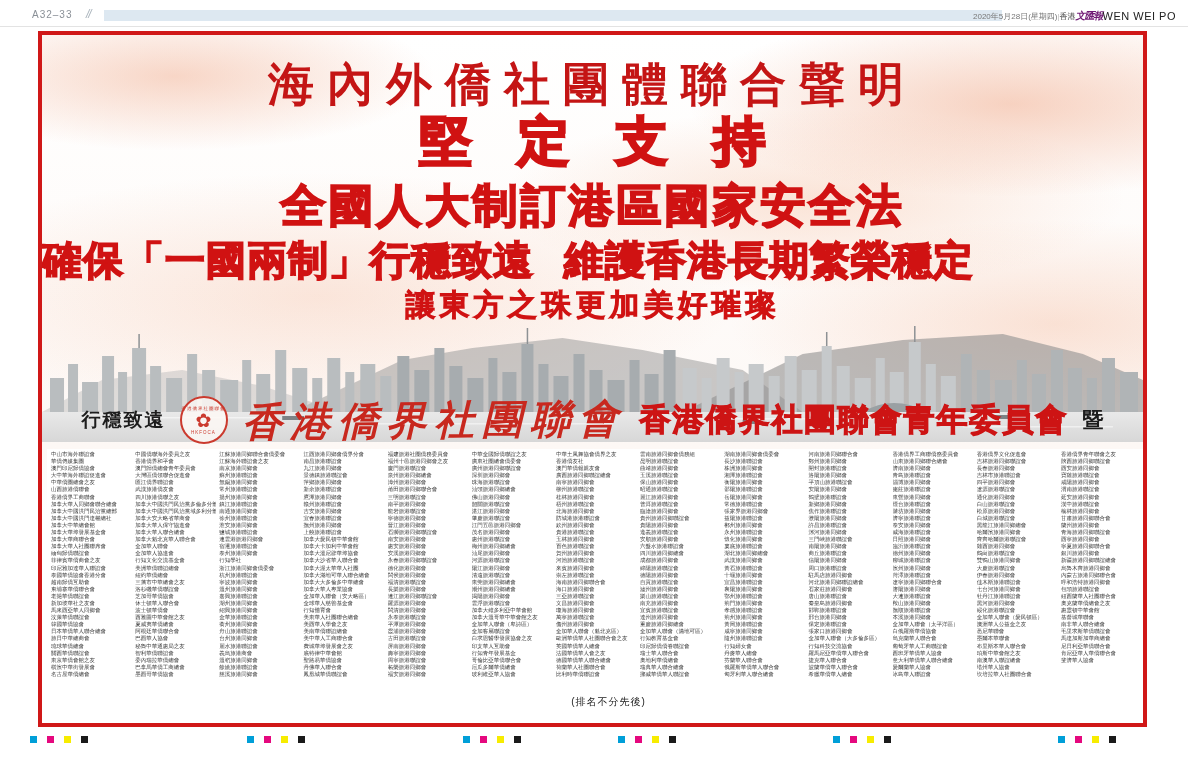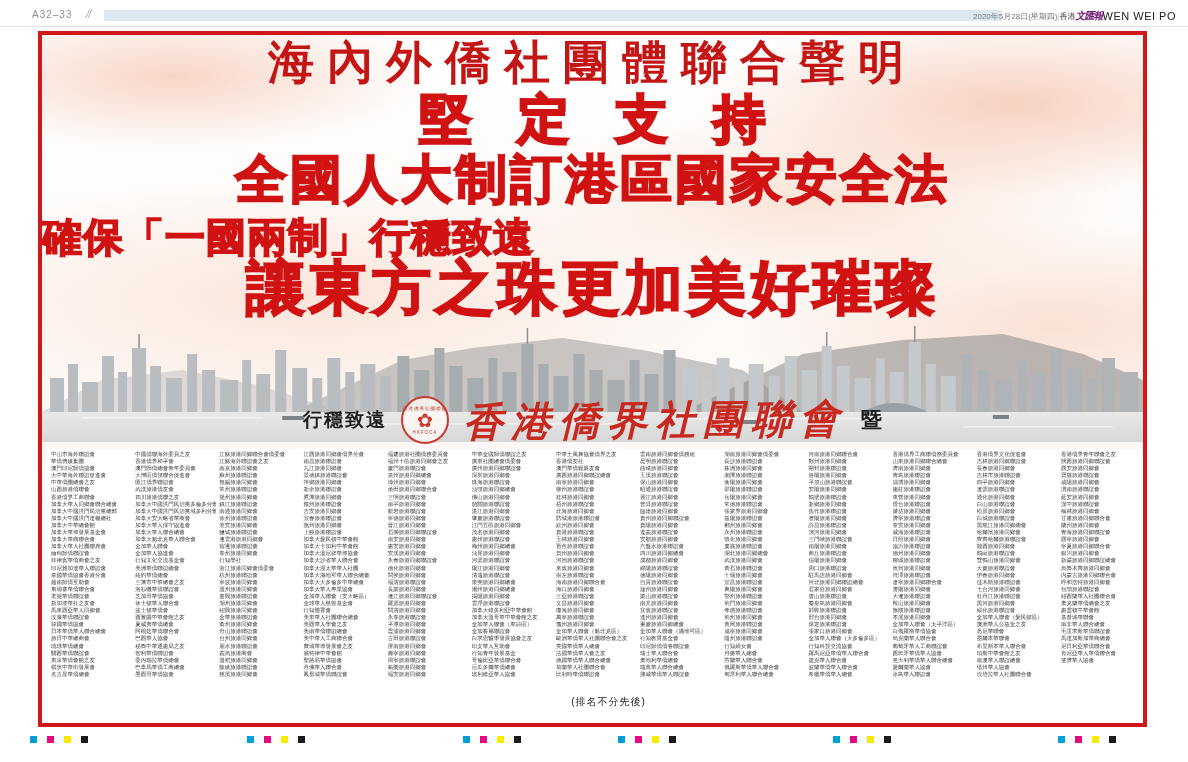--- a/index.html
+++ b/index.html
@@ -28,32 +28,32 @@
   .ad-frame{position:absolute;left:38px;top:31px;width:1101px;height:688px;
     border:4px solid #d01818;overflow:hidden;
     background:
       radial-gradient(ellipse 420px 120px at 12% 6%, rgba(236,148,108,.38), transparent 62%),
       radial-gradient(ellipse 520px 150px at 88% 10%, rgba(236,148,108,.42), transparent 62%),
       radial-gradient(ellipse 480px 140px at 70% 24%, rgba(242,170,130,.30), transparent 65%),
       radial-gradient(ellipse 650px 190px at 25% 38%, rgba(240,160,120,.24), transparent 65%),
       radial-gradient(ellipse 500px 160px at 92% 42%, rgba(240,160,120,.28), transparent 65%),
       linear-gradient(#ffffff,#fdf8f5 60%,#ffffff 70%);}
 
-  .titles{position:relative;z-index:3;text-align:center;padding-top:4px;}
+  .titles{position:relative;z-index:3;text-align:center;padding-top:26px;}
   .t-statement{font-family:"Liberation Serif","DejaVu Serif",serif;font-weight:bold;
     color:#c41515;font-size:46px;letter-spacing:13px;line-height:1.05;}
   .t-main{color:#d01212;font-size:52px;font-weight:900;letter-spacing:46px;
     margin-top:6px;margin-left:46px;-webkit-text-stroke:2.5px #d01212;line-height:1.0;}
-  .t-sub1{color:#d01212;font-size:52px;font-weight:900;letter-spacing:3px;
-    margin-top:8px;-webkit-text-stroke:1.8px #d01212;line-height:1.0;}
+  .t-sub1{color:#d01212;font-size:45px;font-weight:900;letter-spacing:3px;
+    margin-top:16px;-webkit-text-stroke:1.8px #d01212;line-height:1.0;}
   .t-sub2{color:#d01212;font-size:40px;font-weight:900;letter-spacing:1px;
     margin-top:12px;-webkit-text-stroke:1.6px #d01212;line-height:1.0;
     display:flex;justify-content:flex-start;gap:30px;}
-  .t-sub3{color:#d01212;font-size:59px;font-weight:700;letter-spacing:4px;
-    margin-top:2px;-webkit-text-stroke:1.8px #d01212;line-height:1.0;}
+  .t-sub3{color:#d01212;font-size:30px;font-weight:400;letter-spacing:4px;
+    margin-top:10px;-webkit-text-stroke:1.8px #d01212;line-height:1.0;}
 
   
   .skyline{position:absolute;left:0;top:285px;width:100%;height:122px;z-index:1;}
 
   
   .sponsor-row{position:absolute;left:0;top:360px;width:100%;height:50px;z-index:4;
     display:flex;align-items:center;justify-content:center;gap:14px;}
   .sp-label{font-size:19px;font-weight:900;color:#1d1d1d;letter-spacing:2px;}
   .seal{width:44px;height:44px;border:2px solid #cb3a2e;border-radius:50%;
     background:rgba(253,248,244,.85);display:flex;flex-direction:column;
@@ -210,32 +210,34 @@
       <rect x="950" y="95" width="16" height="4"></rect>
     </g>
   </svg>
 
   <div class="titles">
     <div class="t-statement">海內外僑社團體聯合聲明</div>
     <div class="t-main">堅定支持</div>
     <div class="t-sub1">全國人大制訂港區國家安全法</div>
     <div class="t-sub2">
       <span>確保「一國兩制」行穩致遠</span>
+      <span>維護香港長期繁榮穩定</span>
     </div>
     <div class="t-sub3">讓東方之珠更加美好璀璨</div>
   </div>
 
   <div class="sponsor-row">
     <span class="sp-label">行穩致遠</span>
     <span class="seal">
       <span class="ring-top">香港僑界社團聯會</span>
       <span class="flower">✿</span>
       <span class="ring-bottom">HKFOCA</span>
     </span>
     <span class="sp-calligraphy">香港僑界社團聯會</span>
+    <span class="sp-committee">香港僑界社團聯會青年委員會</span>
     <span class="sp-suffix">暨</span>
   </div>
 
   <div class="org-list">
     <div class="org-col">
         <div class="org">中山市海外聯誼會</div>
         <div class="org">華僑傳媒集團</div>
         <div class="org">澳門印尼歸僑協會</div>
         <div class="org">大中華海外聯誼促進會</div>
         <div class="org">中華僑團總會之友</div>

